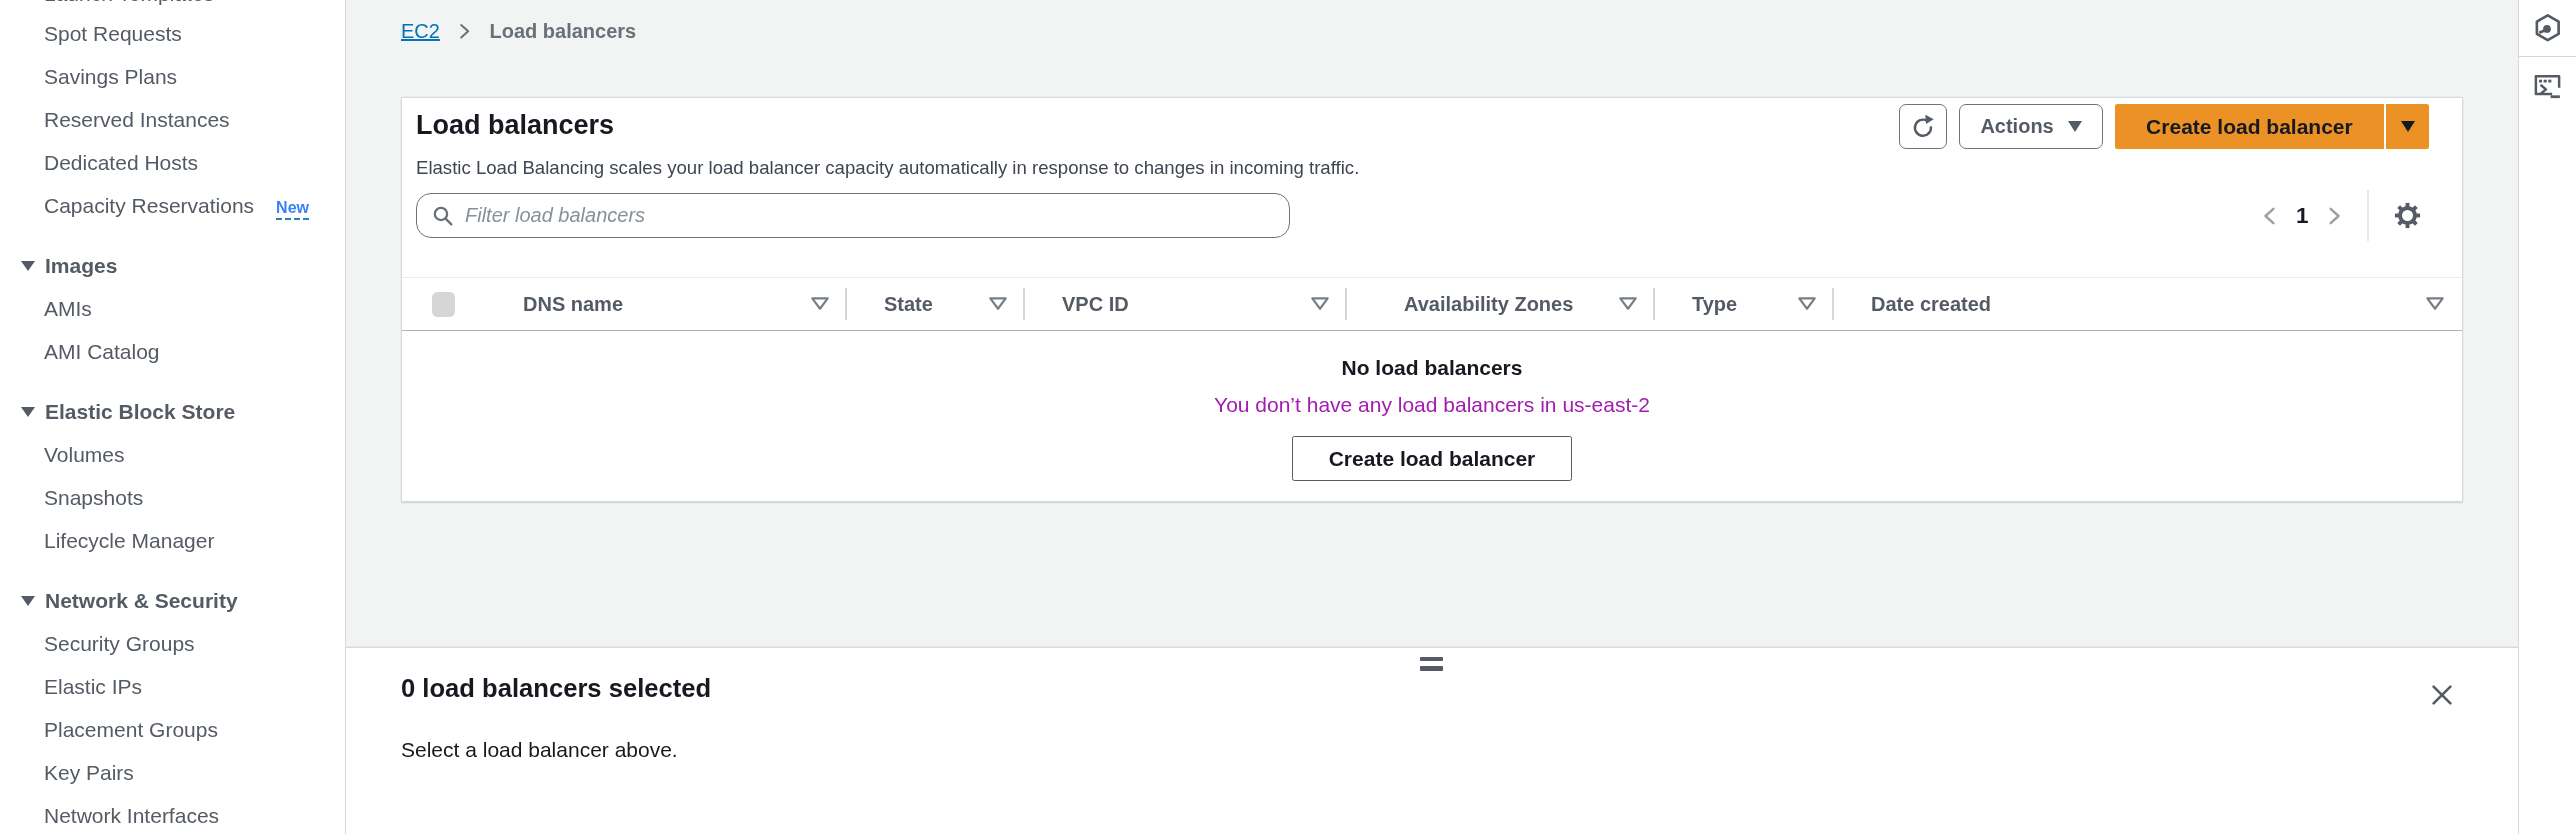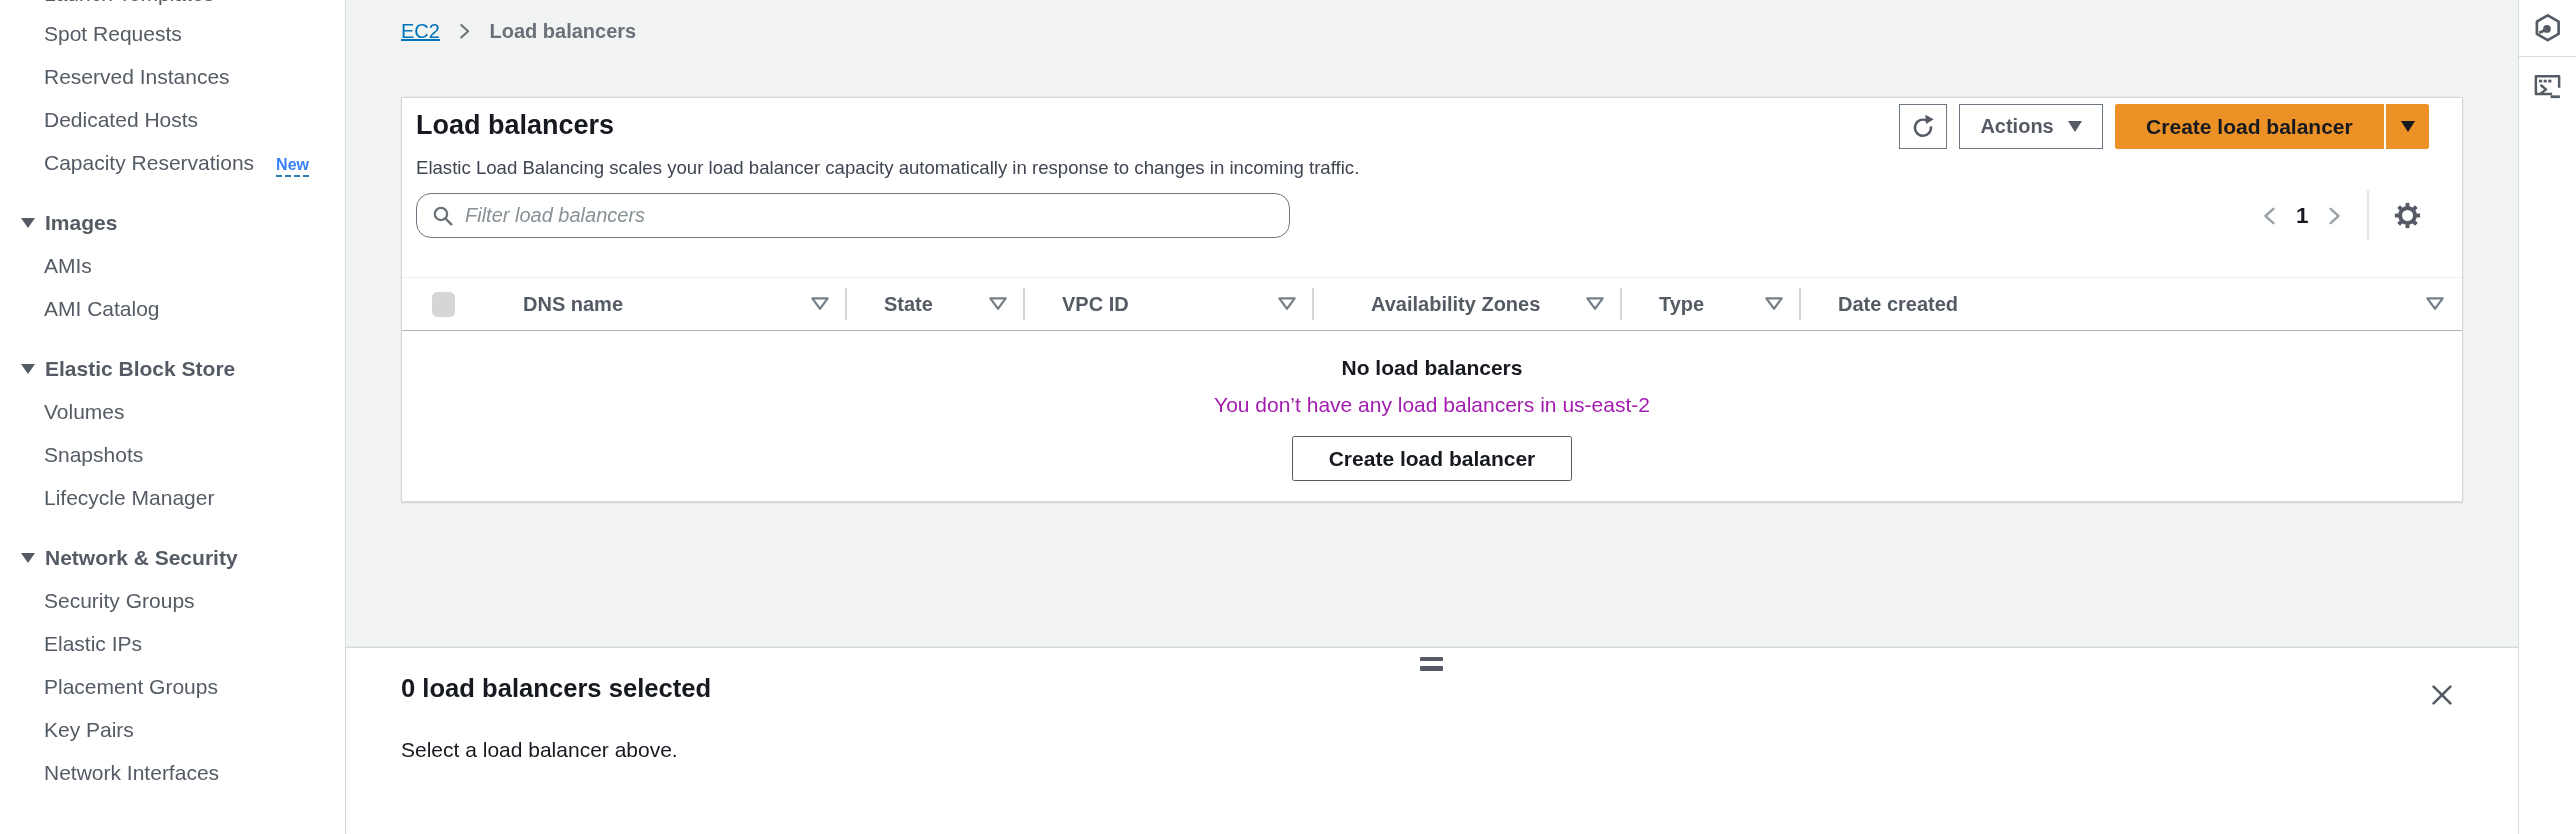--- a/index.html
+++ b/index.html
@@ -30,21 +30,21 @@
   .crumb-current { color:#687078; font-weight:700; }
 
   
   .card { position:absolute; left:55px; top:97px; width:2062px; height:405px; background:#fff;
     border:0.8px solid #d5dbdb; border-radius:1.6px; box-shadow:0 0.8px 1.6px rgba(0,28,36,.15); }
   .card-title { position:absolute; left:14px; top:11.6px; font-size:27px; font-weight:700; color:#16191f; }
   .card-desc  { position:absolute; left:14px; top:59px; font-size:18.6px; color:#3f4652; }
 
   .header-actions { position:absolute; top:6.2px; right:33px; display:flex; align-items:center; gap:12.4px; }
   .btn { display:flex; align-items:center; justify-content:center; height:45px; background:#fff;
-    border:1.6px solid #6b7580; border-radius:0; font-size:20px; font-weight:700; color:#545b64; cursor:pointer; }
+    border:1.6px solid #6b7580; border-radius:7px; font-size:20px; font-weight:700; color:#545b64; cursor:pointer; }
   .btn-refresh { width:48px; }
   .btn-actions { padding:0 20px; gap:14px; }
   .tri-down { width:0; height:0; border-left:7.8px solid transparent; border-right:7.8px solid transparent;
     border-top:11px solid currentColor; display:inline-block; }
   .btn-split { display:flex; align-items:stretch; }
   .btn-primary { background:#ec9126; border:none; color:#16191f; padding:0 31px; height:45px;
     display:flex; align-items:center; border-radius:2.3px 0 0 2.3px; font-size:21px; font-weight:700; cursor:pointer; }
   .btn-primary-arrow { background:#ec9126; width:43px; margin-left:2.3px; border-radius:0 2.3px 2.3px 0;
     display:flex; align-items:center; justify-content:center; color:#16191f; cursor:pointer; }
 
@@ -62,21 +62,21 @@
 
   
   .table-head { position:absolute; left:0; top:179px; width:2060px; height:54px;
     border-top:1.6px solid #eaeded; border-bottom:1.6px solid #abb2b8; display:flex; }
   .th { display:flex; align-items:center; position:relative; font-size:20px; font-weight:700;
     color:#545b64; padding-left:37px; cursor:pointer; }
   .th .funnel { margin-left:auto; margin-right:17px; flex:none; }
   .th.divided::after { content:''; position:absolute; right:0; top:10px; height:32px; width:1.6px; background:#d2d7da; }
   .th-check { width:84px; display:flex; align-items:center; }
   .th-name { width:280px; padding-left:25.6px; }
-  .th-dns { width:361px; } .th-state { width:178px; } .th-vpc { width:289px; }
+  .th-dns { width:361px; } .th-state { width:178px; } .th-vpc { width:322px; }
   .th-az { width:288px;margin-left:20px; } .th-type { width:179px; } .th-date { flex:1; }
   .checkbox { width:23px; height:25px; background:#d6d6d6; border-radius:5.4px; margin-left:29.5px; cursor:pointer; }
 
   
   .empty { position:absolute; left:0; top:258px; width:2060px; text-align:center; }
   .empty-title { font-size:21px; font-weight:700; color:#16191f; }
   .empty-msg { font-size:21px; color:#a21caf; margin-top:13px; }
   .btn-empty { display:inline-flex; align-items:center; height:45px; padding:0 36px; background:#fff;
     border:1.6px solid #545b64; border-radius:2.3px; font-size:21px; font-weight:700; color:#16191f;
     margin-top:19.4px; cursor:pointer; }
@@ -99,20 +99,21 @@
 </style>
 </head>
 <body>
 
 <div class="stage">
 
   <aside class="sidebar">
     <div class="cutoff-item">Launch Templates</div>
     <nav class="side-nav">
       <div class="nav-item">Spot Requests</div>
+      <div class="nav-item">Savings Plans</div>
       <div class="nav-item">Reserved Instances</div>
       <div class="nav-item">Dedicated Hosts</div>
       <div class="nav-item"><span>Capacity Reservations</span><span class="badge-new">New</span></div>
       <div class="nav-section">
           <span class="sec-caret"></span>
           <span>Images</span>
         </div>
       <div class="nav-item">AMIs</div>
       <div class="nav-item">AMI Catalog</div>
       <div class="nav-section">

